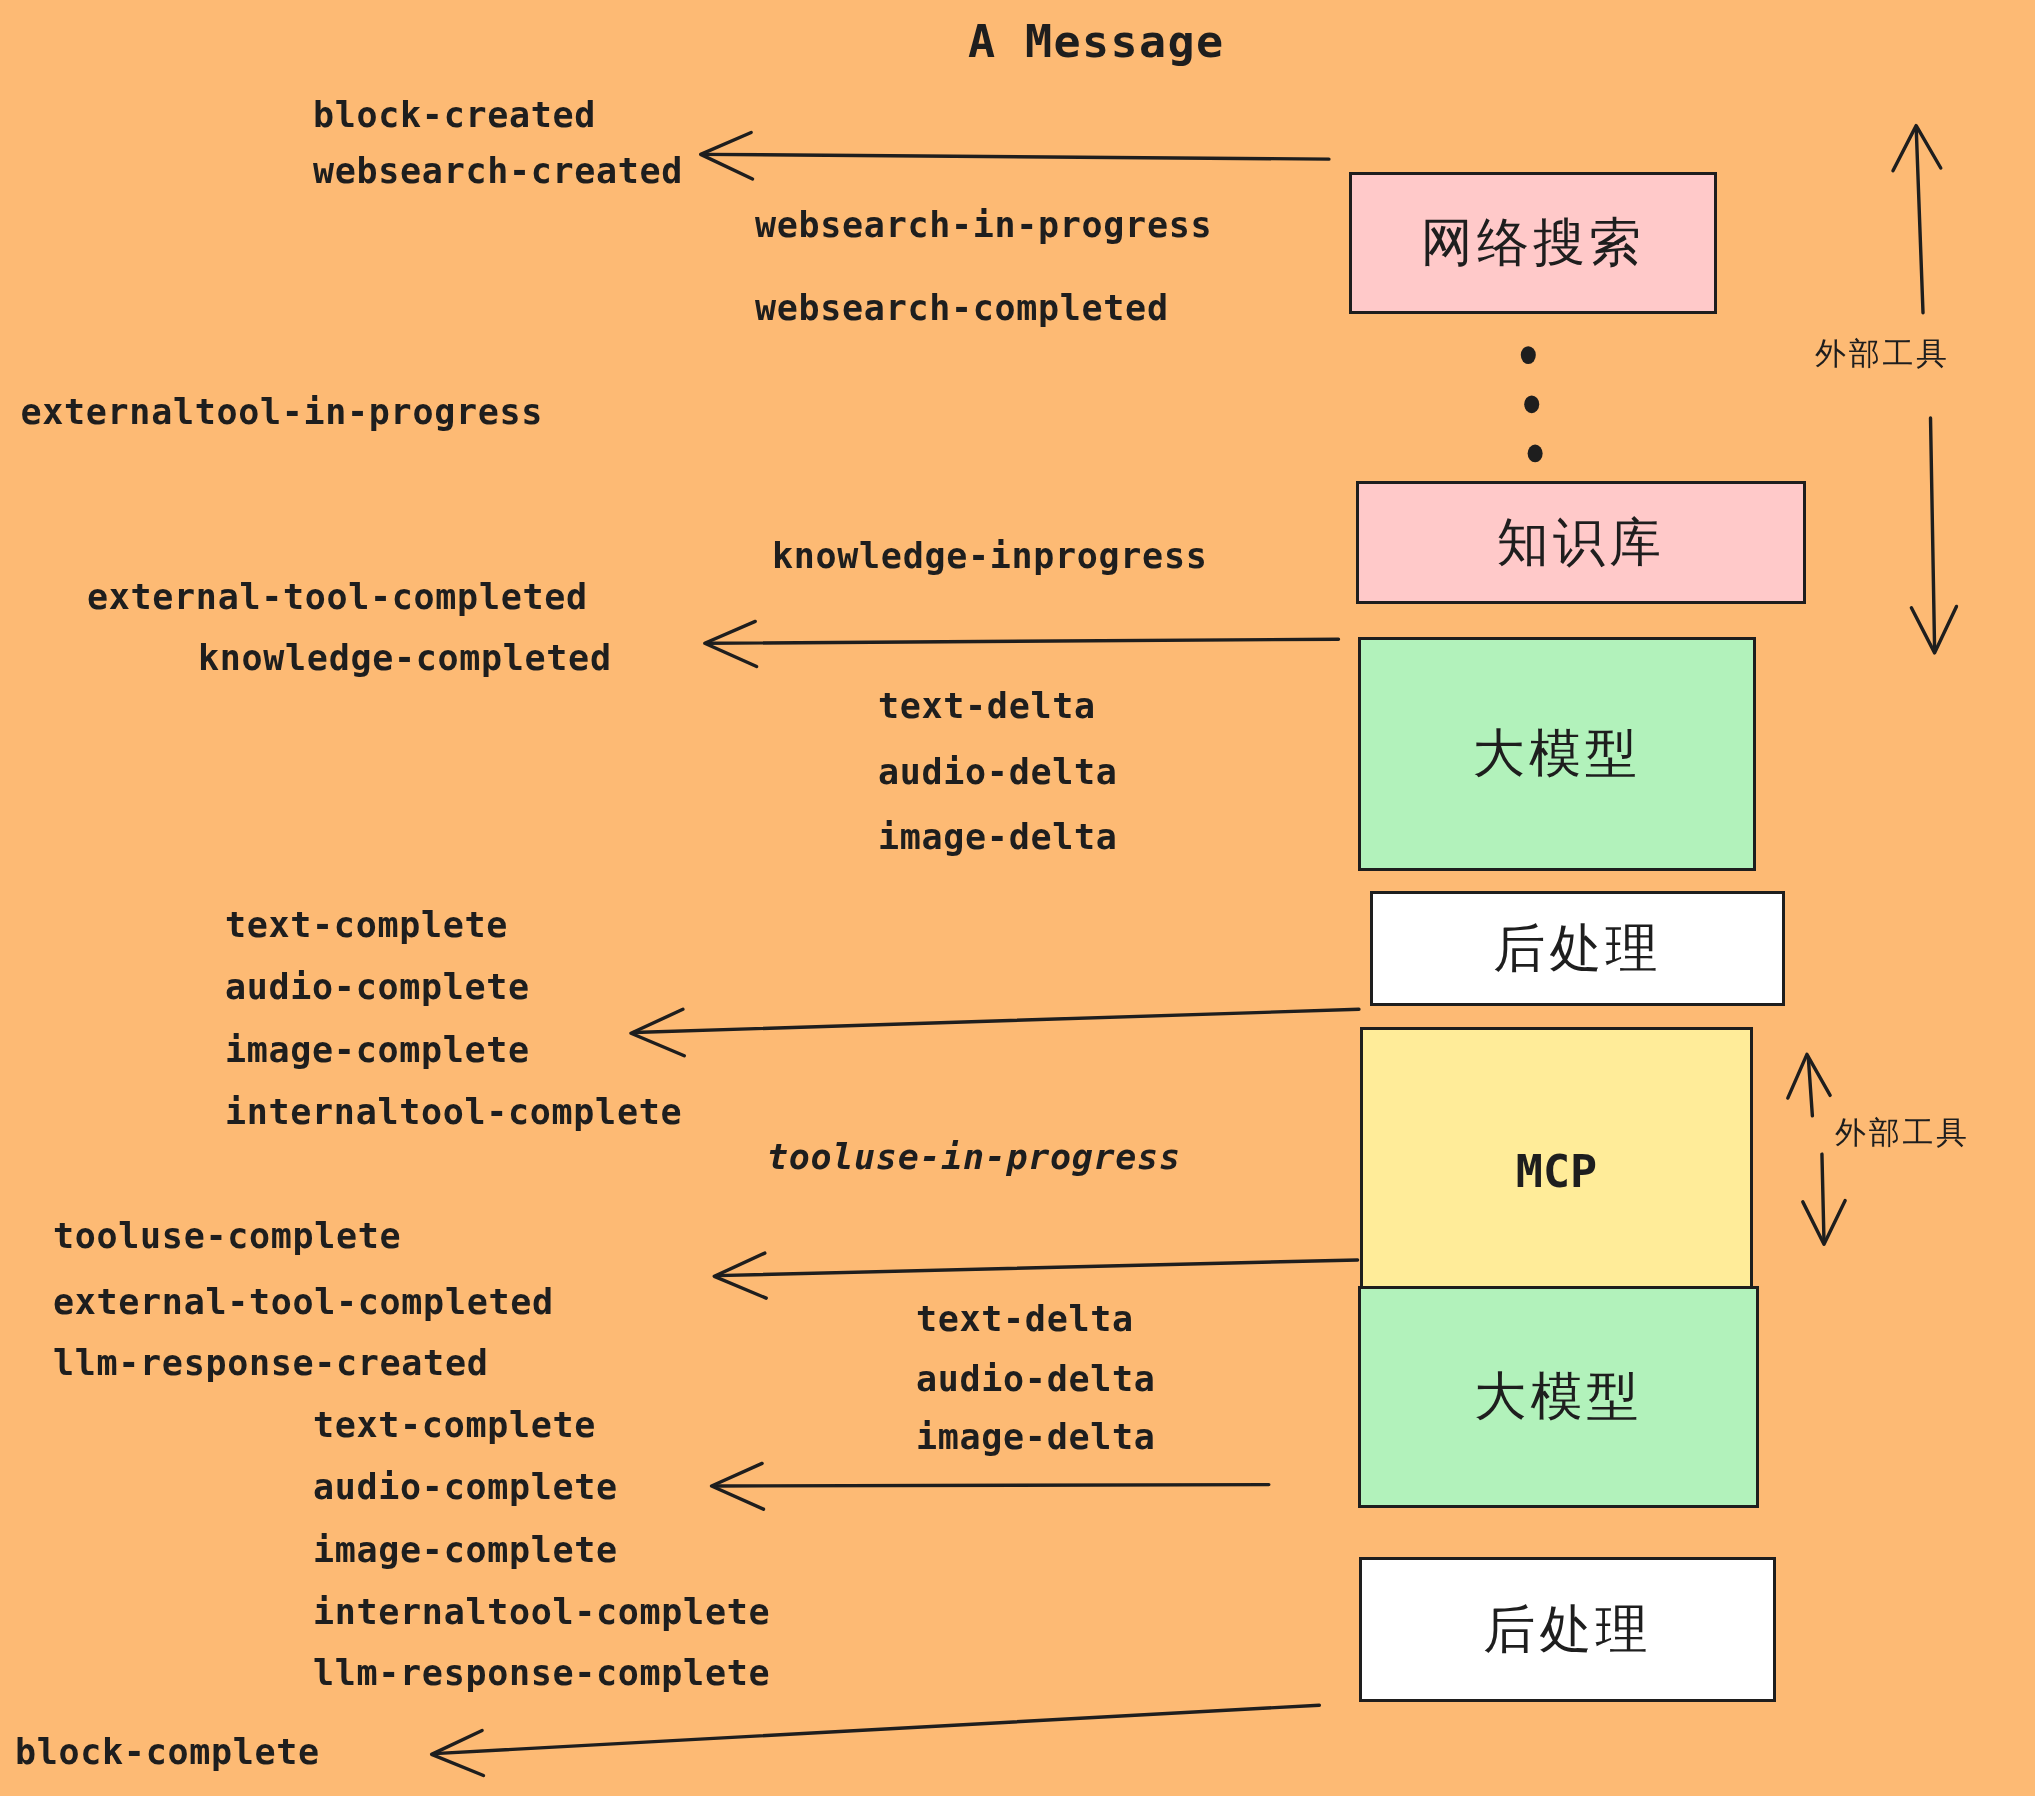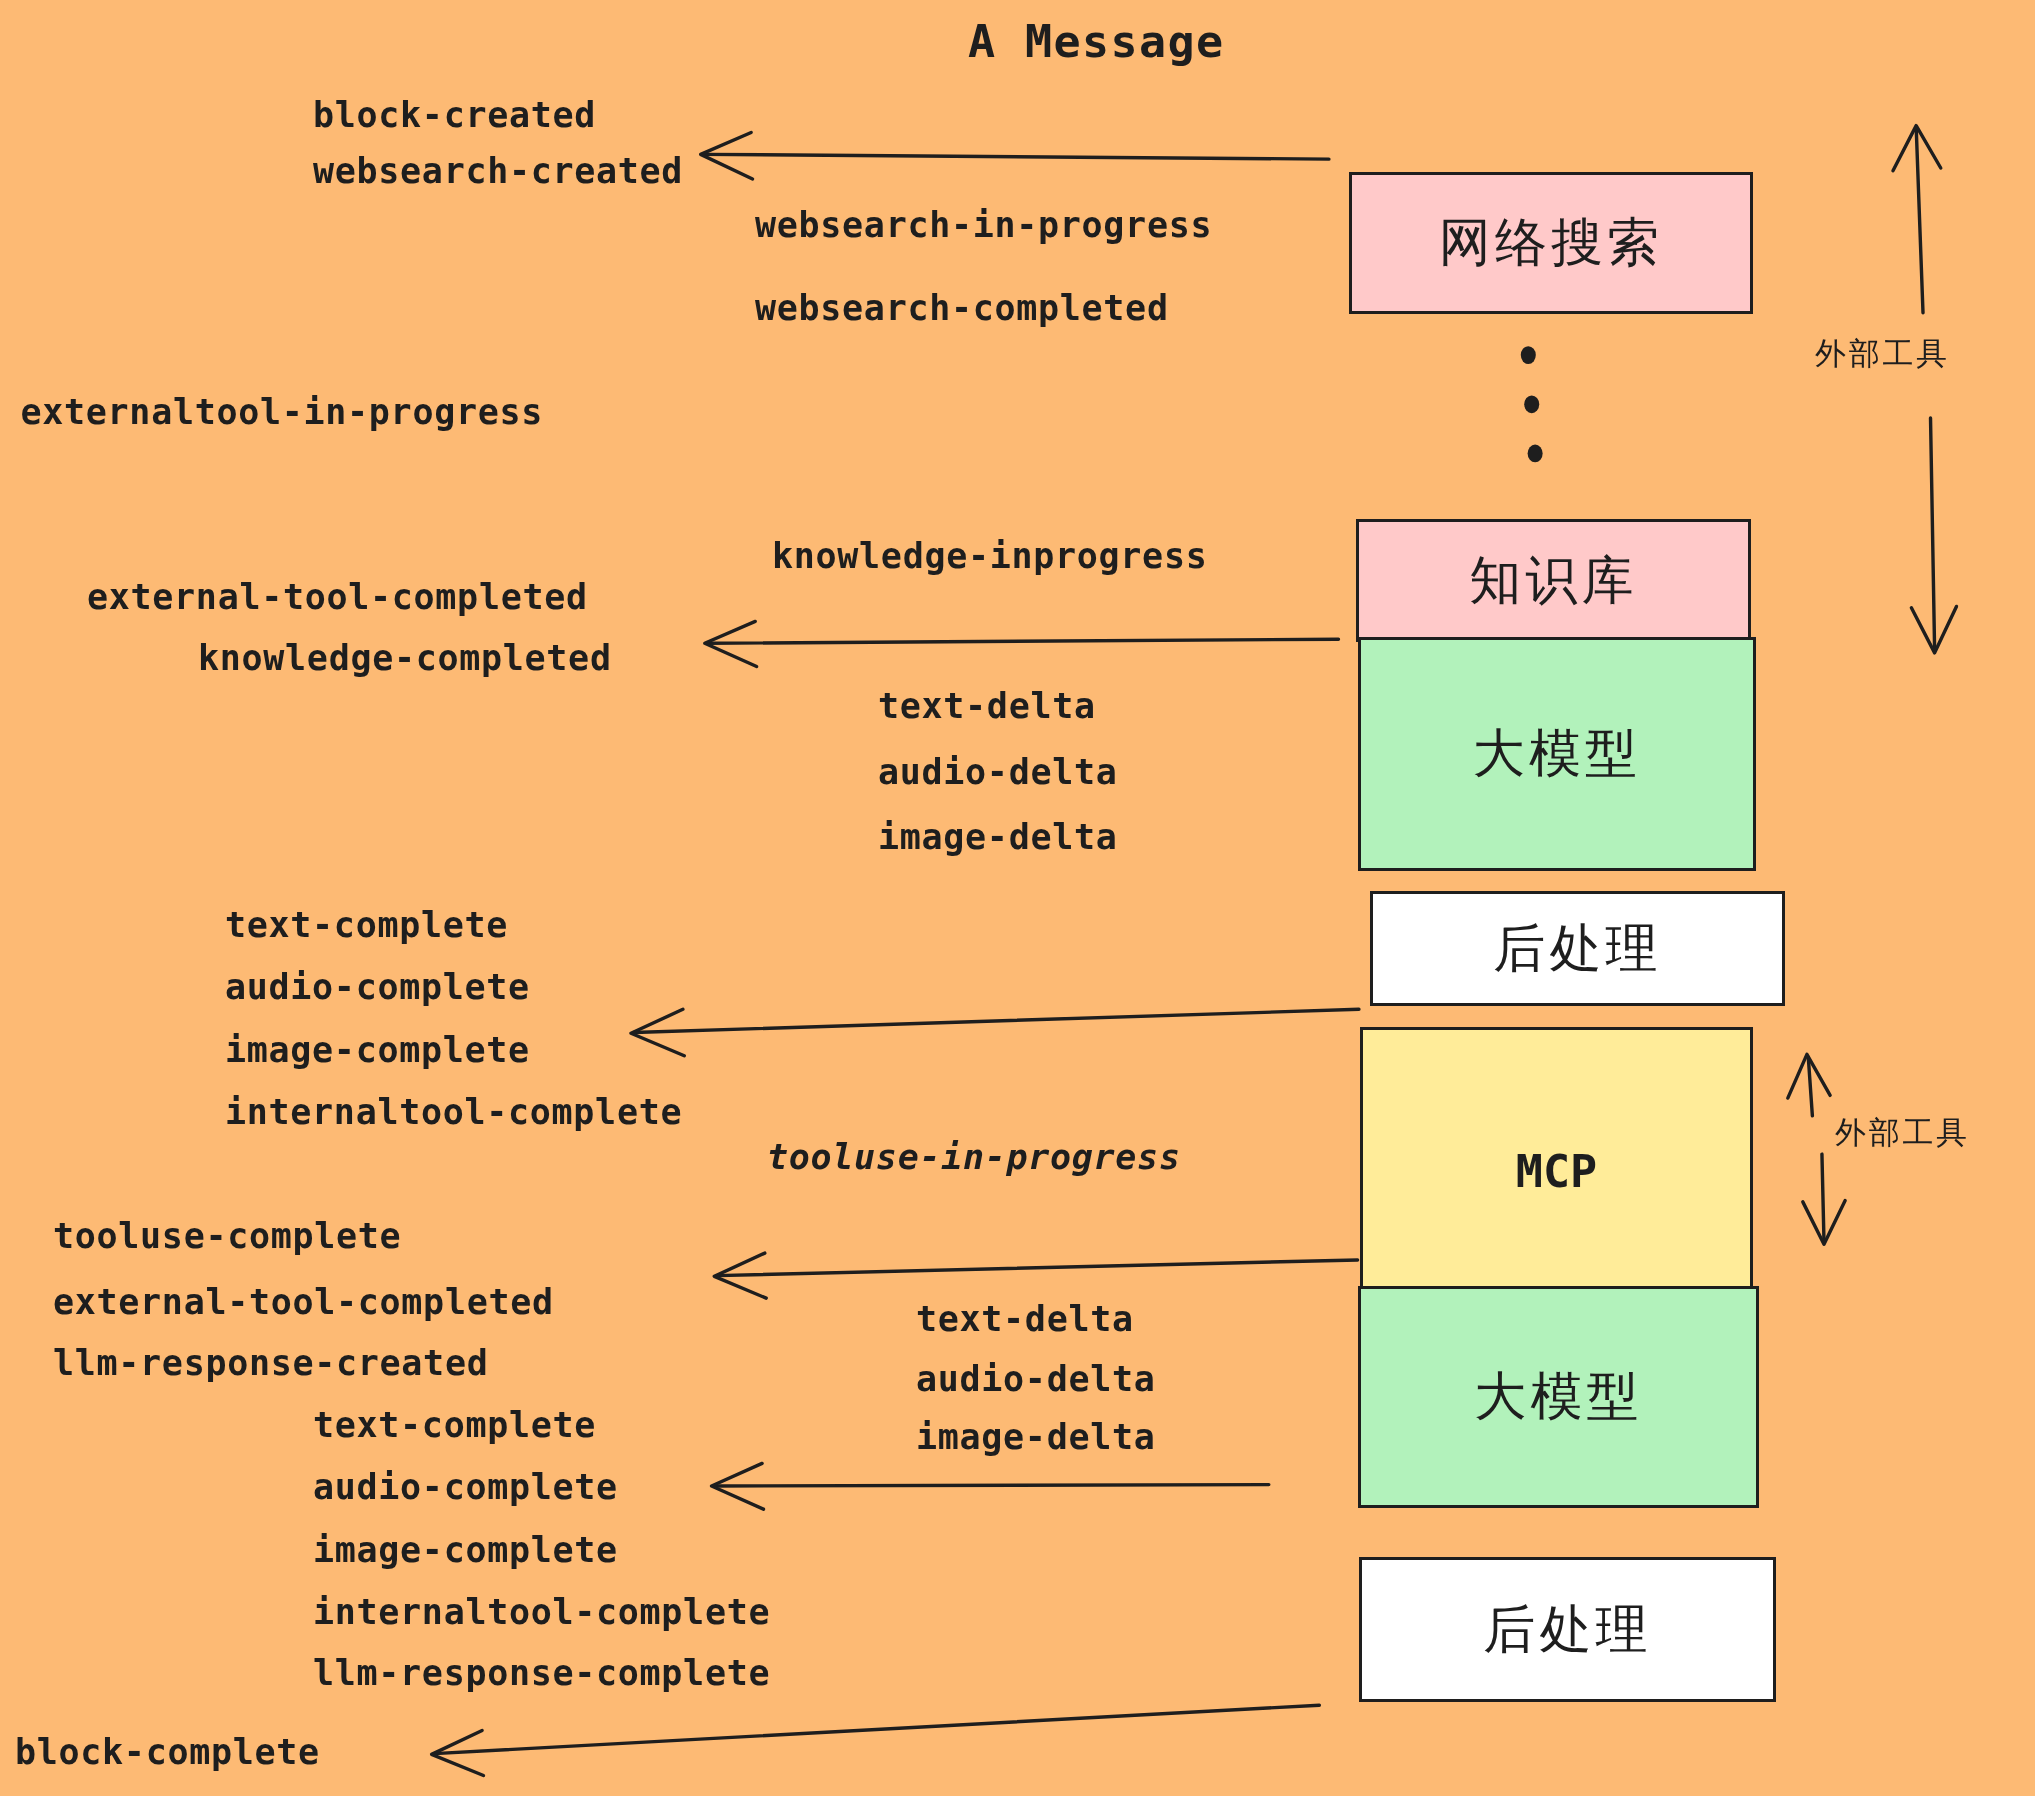--- a/index.html
+++ b/index.html
@@ -107,25 +107,25 @@
   <div class="evt" style="left:916px; top:1300px;">text-delta</div>
   <div class="evt" style="left:916px; top:1360px;">audio-delta</div>
   <div class="evt" style="left:916px; top:1418px;">image-delta</div>
   <div class="evt" style="left:313px;  top:1406px;">text-complete</div>
   <div class="evt" style="left:313px;  top:1468px;">audio-complete</div>
   <div class="evt" style="left:313px;  top:1531px;">image-complete</div>
   <div class="evt" style="left:313px;  top:1593px;">internaltool-complete</div>
   <div class="evt" style="left:313px;  top:1654px;">llm-response-complete</div>
   <div class="evt" style="left:15px;   top:1733px;text-align:center;">block-complete</div>
 
-  <div class="box" style="left:1349px; top:172px;  width:404px; height:142px; background:#ffc9c9;">
+  <div class="box" style="left:1349px; top:172px;  width:368px; height:142px; background:#ffc9c9;">
     <span class="cjk-label">网络搜索</span>
   </div>
 
-  <div class="box" style="left:1356px; top:519px;  width:395px; height:123px; background:#ffc9c9;">
+  <div class="box" style="left:1356px; top:481px;  width:450px; height:123px; background:#ffc9c9;">
     <span class="cjk-label">知识库</span>
   </div>
 
   <div class="box" style="left:1358px; top:637px;  width:398px; height:234px; background:#b2f2bb;">
     <span class="cjk-label">大模型</span>
   </div>
 
   <div class="box" style="left:1370px; top:891px; width:415px; height:115px; background:#ffffff;">
     <span class="cjk-label">后处理</span>
   </div>

